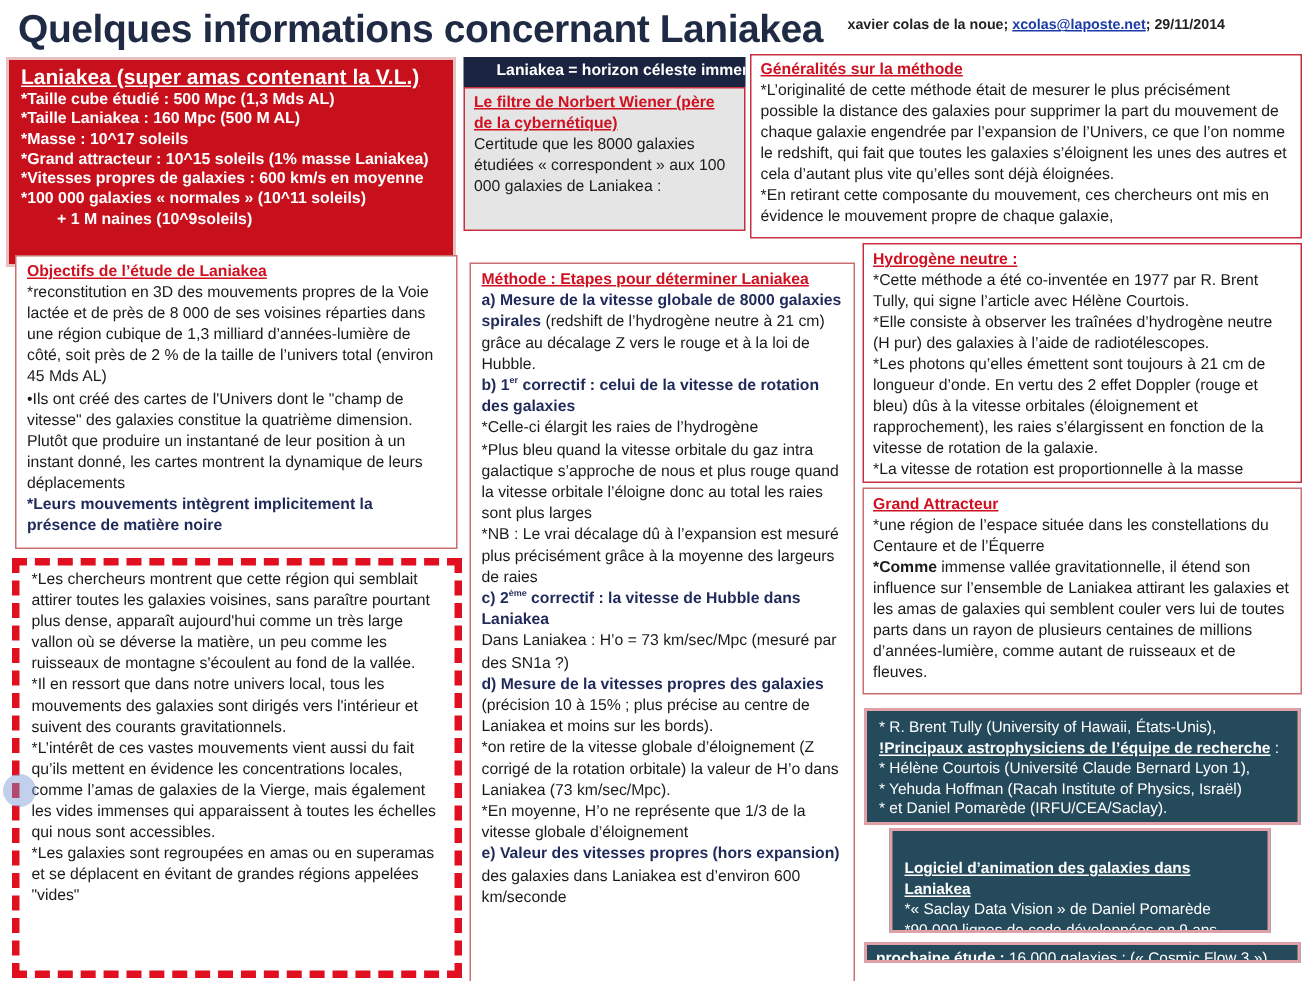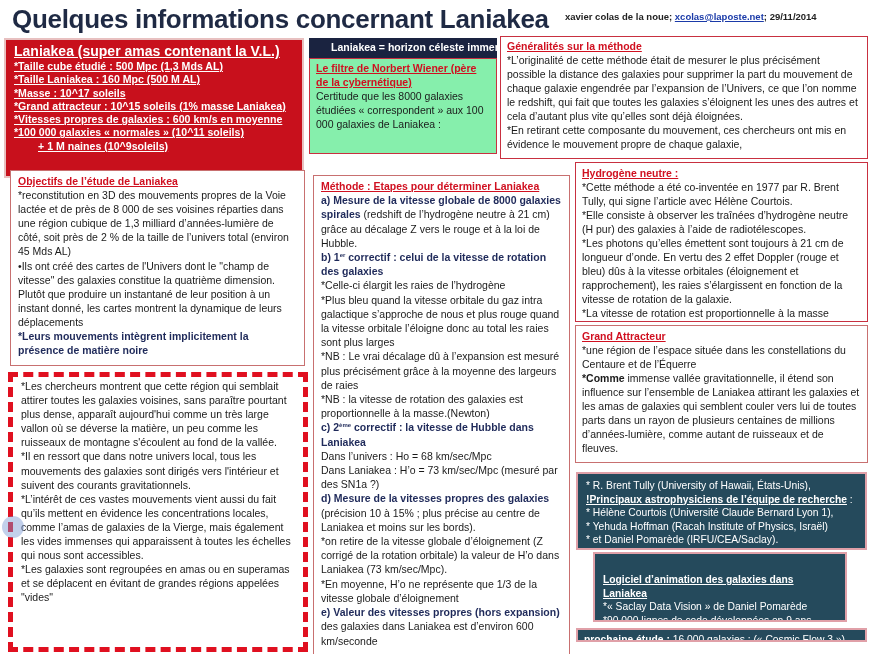--- a/index.html
+++ b/index.html
@@ -17,34 +17,34 @@
     .box { position: absolute; overflow: hidden; }
     .box .h { font-weight: bold; text-decoration: underline; color: #d01020; }
     .box p { margin: 0; }
     .b { font-weight: bold; }
     .navy { color: #1f2a5a; }
 
     
     #red-box {
       left: 4px; top: 38px; width: 300px; height: 140px;
       background: #c8101c; color: #fff; border: 2px solid #e8c0c0;
-      padding: 3px 8px; font-size: 10.6px; line-height: 13.3px; font-weight: bold; text-decoration: underline;
+      padding: 3px 8px; font-size: 10.6px; line-height: 13.3px; font-weight: bold;
     }
     #red-box .h { color: #fff; font-size: 14px; line-height: 17px; }
     #red-box .indent { padding-left: 24px; }
 
     
     #banner {
       left: 309px; top: 38px; width: 188px; height: 20px;
       background: #1a2340; color: #fff; font-weight: bold; font-size: 10.5px;
       padding: 3px 22px; white-space: nowrap;
     }
     #wiener {
       left: 309px; top: 58px; width: 188px; height: 96px;
-      border: 1.5px solid #c83040; background: #86efac;
+      border: 1.5px solid #c83040; background: #e5e5e5;
       padding: 2px 6px; font-size: 10.5px; line-height: 14px;
     }
     #wiener .h { color: #d01020; }
 
     #generalites {
       left: 500px; top: 36px; width: 368px; height: 123px;
       border: 1.5px solid #c83040; background: #fff;
       padding: 2px 6px; font-size: 10.5px; line-height: 14px;
     }
 
@@ -146,23 +146,21 @@
   <p>*Les galaxies sont regroupées en amas ou en superamas et se déplacent en évitant de grandes régions appelées "vides"</p>
 </div>
 
 <div class="box" id="methode">
   <p class="h">Méthode : Etapes pour déterminer Laniakea</p>
   <p><span class="b navy">a) Mesure de la vitesse globale de 8000 galaxies spirales</span><span> (redshift de l’hydrogène neutre à 21 cm) grâce au décalage Z vers le rouge et à la loi de Hubble.</span></p>
   <p class="b navy"><span>b) 1</span><sup>er</sup><span> correctif : celui de la vitesse de rotation des galaxies</span></p>
   <p>*Celle-ci élargit les raies de l’hydrogène</p>
   <p>*Plus bleu quand la vitesse orbitale du gaz intra galactique s’approche de nous et plus rouge quand la vitesse orbitale l’éloigne donc au total les raies sont plus larges</p>
   <p>*NB : Le vrai décalage dû à l’expansion  est mesuré plus précisément grâce à la moyenne des largeurs de raies</p>
-  <p>*NB : la vitesse de rotation des galaxies est proportionnelle à la masse.(Newton)</p>
   <p class="b navy"><span>c) 2</span><sup>ème</sup><span> correctif : la vitesse de Hubble dans Laniakea</span></p>
-  <p>Dans l’univers : Ho = 68 km/sec/Mpc</p>
   <p>Dans Laniakea : H’o = 73 km/sec/Mpc (mesuré par des SN1a ?)</p>
   <p><span class="b navy">d) Mesure de la vitesses propres des galaxies</span><span> (précision 10 à 15% ; plus précise au centre de Laniakea et moins sur les bords).</span></p>
   <p>*on retire de la vitesse globale d’éloignement (Z corrigé de la rotation orbitale) la valeur de H’o dans Laniakea (73 km/sec/Mpc).</p>
   <p>*En moyenne, H’o ne représente que 1/3 de la vitesse globale d’éloignement</p>
   <p><span class="b navy">e) Valeur des vitesses propres (hors expansion)</span><span> des galaxies dans Laniakea est d’environ 600 km/seconde</span></p>
 </div>
 
 <div class="box" id="hydrogene">
   <p class="h">Hydrogène neutre :</p>
   <p>*Cette méthode a été co-inventée en 1977 par R. Brent Tully, qui signe l’article avec Hélène Courtois.</p>

